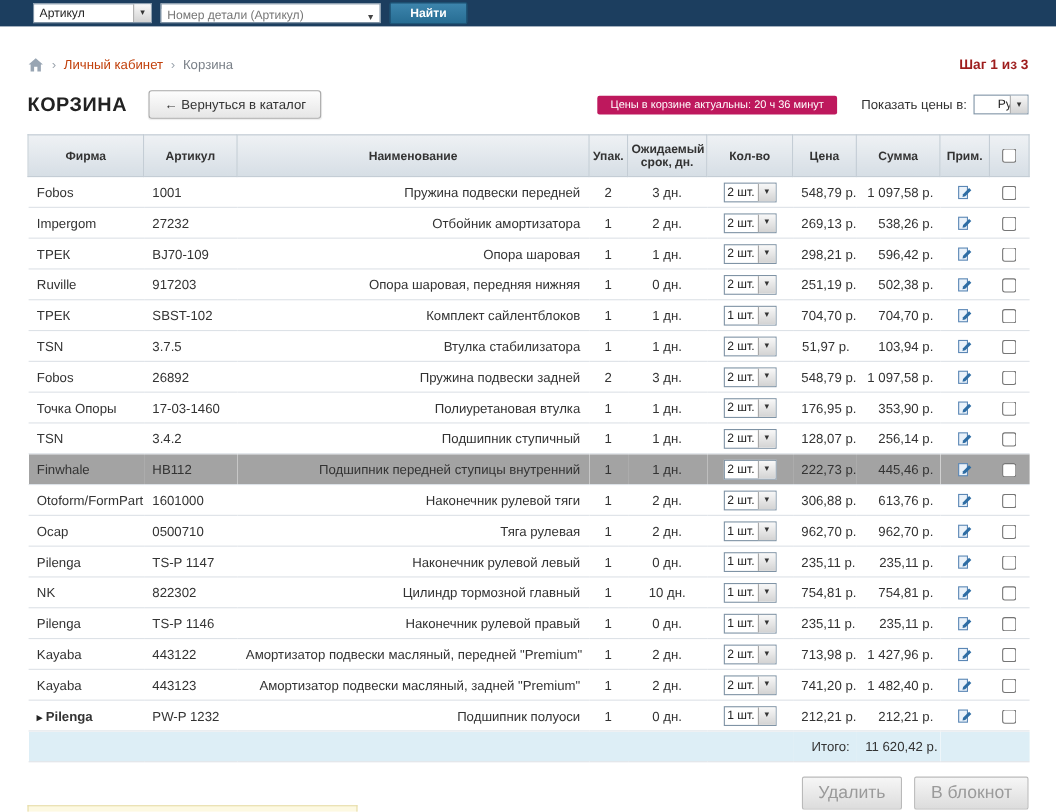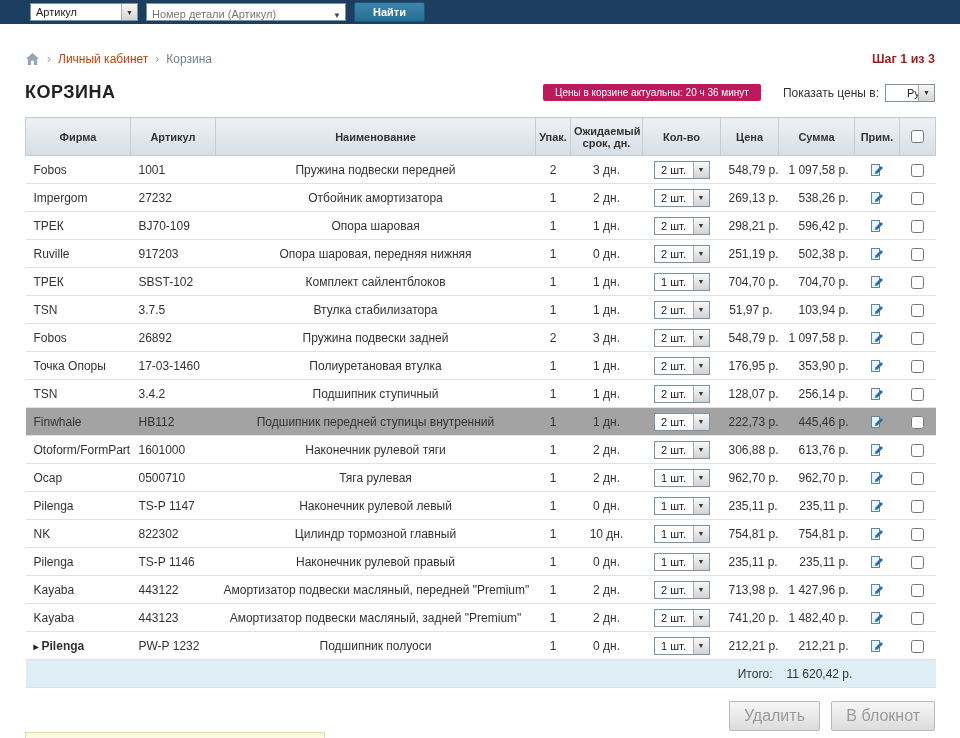--- a/index.html
+++ b/index.html
@@ -123,34 +123,34 @@
     border-bottom: 1px solid #dde2e7;
     padding: 0 8px;
     height: 28px;
     font-size: 12px;
     color: #333;
     overflow: hidden;
     white-space: nowrap;
   }
   .c-firm  { width: 105px; text-align: left; }
   .c-art   { width: 85px;  text-align: left; }
-  .c-name  { width: 320px; text-align: center; }
+  .c-name  { width: 320px; text-align: right; }
   .c-pack  { width: 35px;  text-align: center; }
   .c-term  { width: 72px;  text-align: center; }
   .c-qty   { width: 78px;  text-align: center; }
   .c-price { width: 58px;  text-align: right; }
   .c-sum   { width: 76px;  text-align: right; }
   .c-note  { width: 45px;  text-align: center; }
   .c-check { width: 36px;  text-align: center; }
   td.c-price, td.c-sum { padding-right: 6px; }
   tr.highlight td { background: #a3a3a3; }
   .row-arrow { display: none; font-size: 10px; margin-right: 3px; color: #222; }
   tr.expanded .row-arrow { display: inline; }
   tr.expanded td.c-firm { font-weight: bold; }
-  .qty-select { width: 56px; margin: 0 auto; }
+  .qty-select { width: 48px; margin: 0 auto; }
   .qty-select .val { text-align: center; padding: 0 2px; }
   .note-icon { display: inline-flex; cursor: pointer; vertical-align: middle; }
   input[type="checkbox"] { width: 13px; height: 13px; margin: 0; vertical-align: middle; cursor: pointer; }
   tfoot td {
     background: #ddeef6;
     border-top: 1px solid #c9d2da;
     border-bottom: 1px solid #c9d2da;
     height: 27px;
   }
   .total-label { color: #555; }
@@ -205,20 +205,21 @@
     <span class="sep">›</span>
     <a class="crumb-link">Личный кабинет</a>
     <span class="sep">›</span>
     <span class="crumb-current">Корзина</span>
   </div>
   <div class="step">Шаг 1 из 3</div>
 </div>
 
 <div class="title-row">
   <h1>КОРЗИНА</h1>
+  <button class="back-btn">← Вернуться в каталог</button>
   <div class="notice">Цены в корзине актуальны: 20 ч 36 минут</div>
   <div class="show-prices">
     <span>Показать цены в:</span>
     <div class="fake-select currency-select">
       <span class="val">Руб.</span>
       <span class="arr">▼</span>
     </div>
   </div>
 </div>
 

